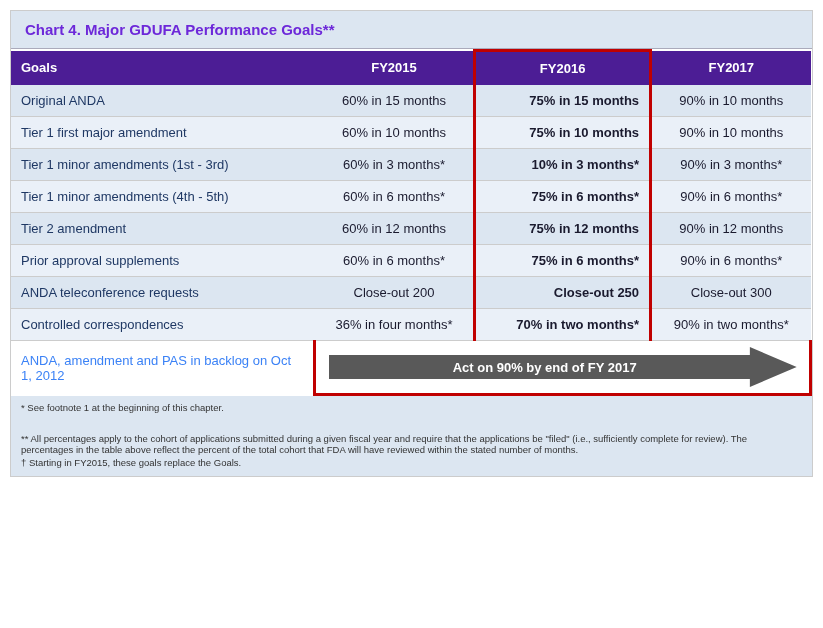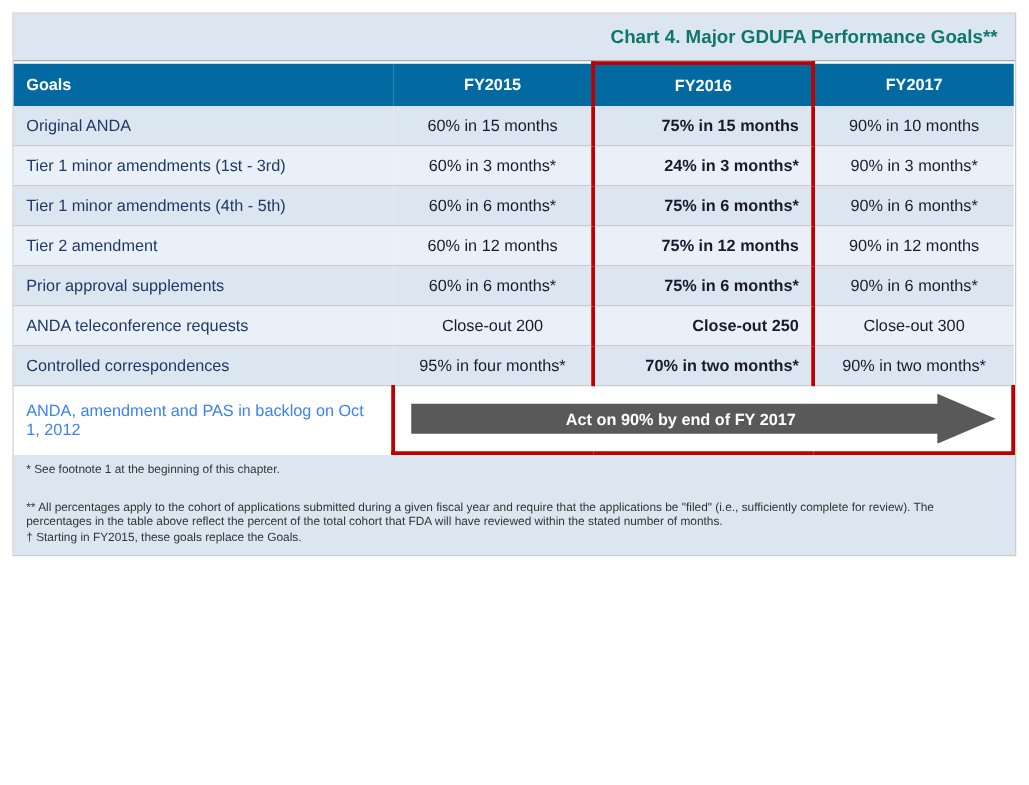--- a/index.html
+++ b/index.html
@@ -13,30 +13,29 @@
     }
     .chart-container {
       border: 1px solid #ccc;
       width: 803px;
     }
     .chart-title {
       background: #dce6f1;
       padding: 10px 14px;
       font-size: 15px;
       font-weight: bold;
-      color: #0f766e;
+      color: #6d28d9;
       border-bottom: 1px solid #aab;
-      text-align: right;
     }
     table {
       width: 100%;
       border-collapse: collapse;
     }
     thead tr th {
-      background: #0369a1;
+      background: #4c1d95;
       color: #fff;
       font-weight: bold;
       padding: 9px 10px;
       text-align: left;
       font-size: 13px;
     }
     thead tr th:not(:first-child) {
       text-align: center;
     }
     tbody tr {
@@ -142,23 +141,29 @@
       </tr>
     </thead>
     <tbody id="table-body">
     <tr>
           <td>Original ANDA</td>
           <td>60% in 15 months</td>
           <td class="fy2016-cell">75% in  15 months</td>
           <td>90% in 10 months</td>
         </tr>
         <tr>
+          <td>Tier 1 first major amendment</td>
+          <td>60% in 10 months</td>
+          <td class="fy2016-cell">75% in 10 months</td>
+          <td>90% in 10 months</td>
+        </tr>
+        <tr>
           <td>Tier 1 minor amendments (1st - 3rd)</td>
           <td>60% in 3 months*</td>
-          <td class="fy2016-cell">24% in 3 months*</td>
+          <td class="fy2016-cell">10% in 3 months*</td>
           <td>90% in 3 months*</td>
         </tr>
         <tr>
           <td>Tier 1 minor amendments (4th - 5th)</td>
           <td>60% in 6 months*</td>
           <td class="fy2016-cell">75% in 6 months*</td>
           <td>90% in 6 months*</td>
         </tr>
         <tr>
           <td>Tier 2 amendment</td>
@@ -173,21 +178,21 @@
           <td>90% in 6 months*</td>
         </tr>
         <tr>
           <td>ANDA teleconference requests</td>
           <td>Close-out 200</td>
           <td class="fy2016-cell">Close-out 250</td>
           <td>Close-out 300</td>
         </tr>
         <tr>
           <td>Controlled correspondences</td>
-          <td>95% in four months*</td>
+          <td>36% in four months*</td>
           <td class="fy2016-cell">70% in two months*</td>
           <td>90% in two months*</td>
         </tr>
         <tr class="goals-row-last">
           <td style="background: rgb(255, 255, 255); color: #3b82f6;">ANDA, amendment and PAS in backlog on Oct 1, 2012</td>
           <td colspan="3" class="arrow-cell" style="background: rgb(255, 255, 255);">
             <div class="arrow-container">
               <div class="arrow-shape">
                 <span class="arrow-text">Act on 90% by end of FY 2017</span>
               </div>

